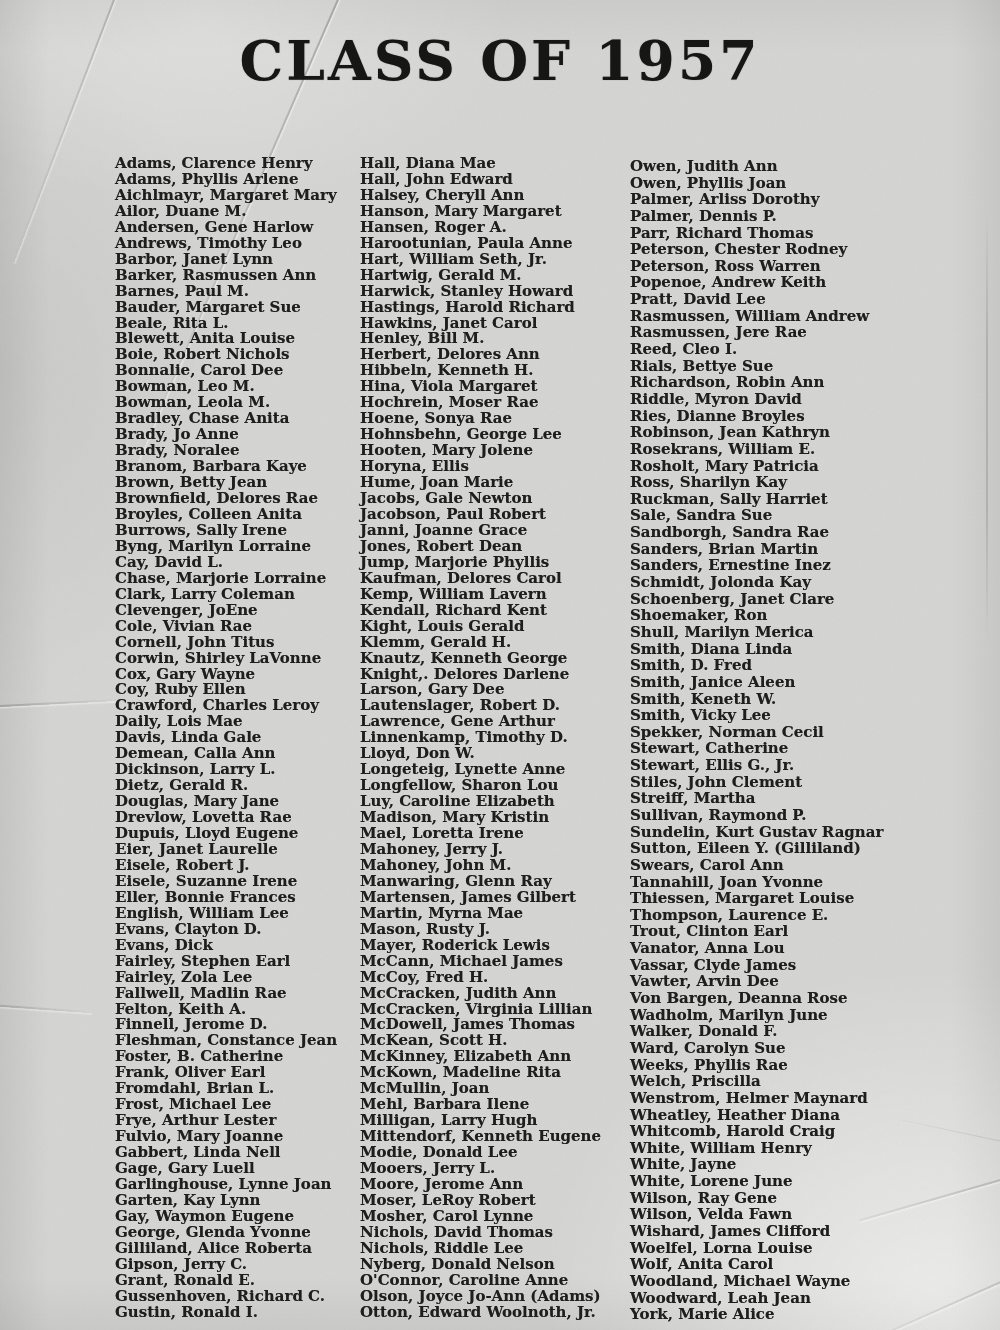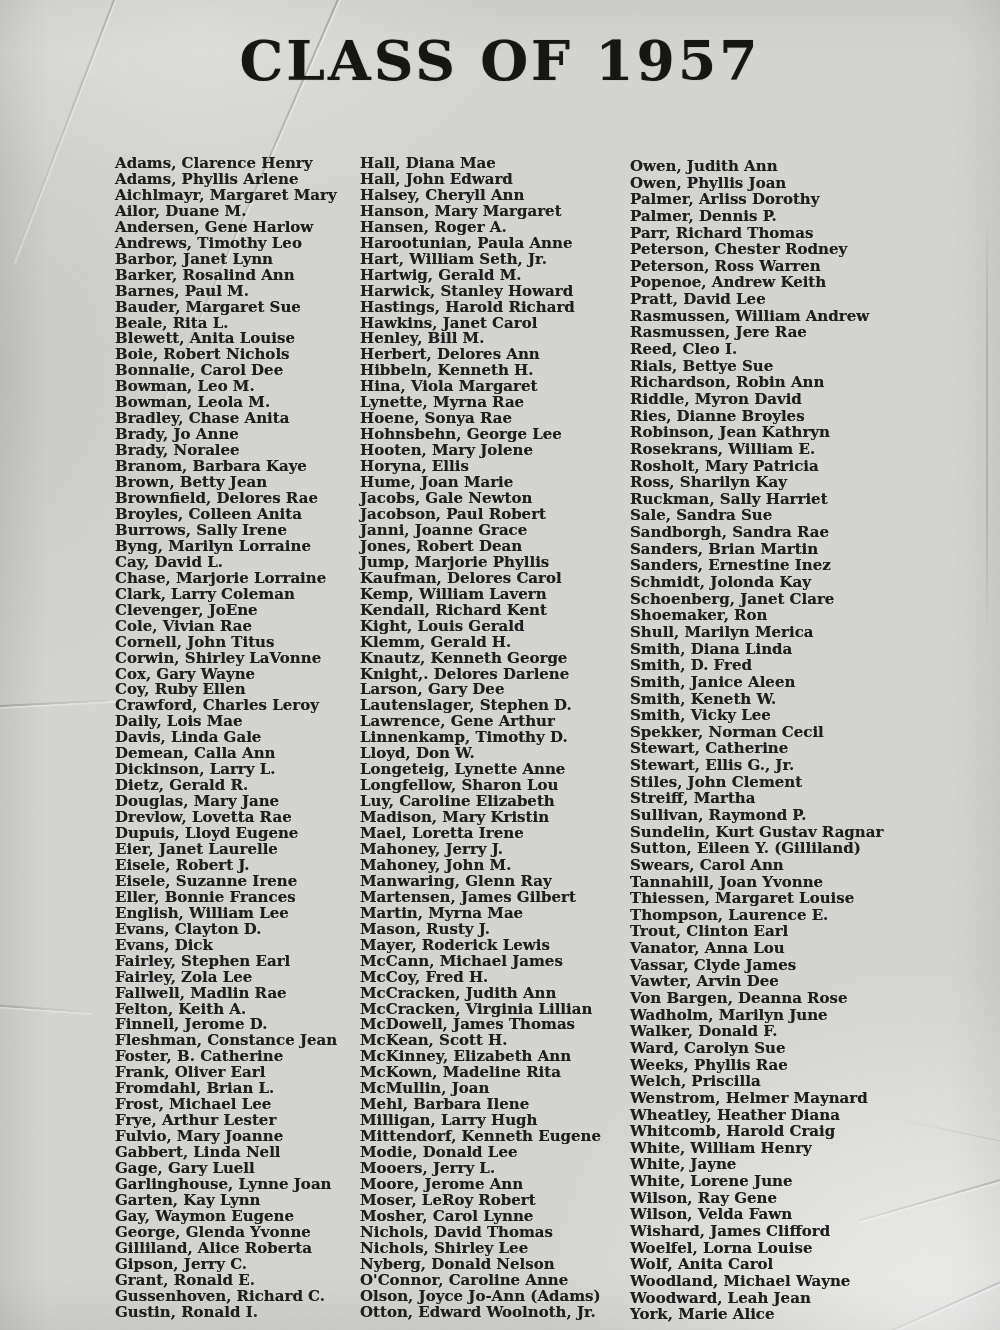--- a/index.html
+++ b/index.html
@@ -124,21 +124,21 @@
   <div class="title">CLASS OF 1957</div>
 
   <div class="col col-1">
       <div class="name-row">Adams, Clarence Henry</div>
       <div class="name-row">Adams, Phyllis Arlene</div>
       <div class="name-row">Aichlmayr, Margaret Mary</div>
       <div class="name-row">Ailor, Duane M.</div>
       <div class="name-row">Andersen, Gene Harlow</div>
       <div class="name-row">Andrews, Timothy Leo</div>
       <div class="name-row">Barbor, Janet Lynn</div>
-      <div class="name-row">Barker, Rosalind Ann</div>
+      <div class="name-row">Barker, Rasmussen Ann</div>
       <div class="name-row">Barnes, Paul M.</div>
       <div class="name-row">Bauder, Margaret Sue</div>
       <div class="name-row">Beale, Rita L.</div>
       <div class="name-row">Blewett, Anita Louise</div>
       <div class="name-row">Boie, Robert Nichols</div>
       <div class="name-row">Bonnalie, Carol Dee</div>
       <div class="name-row">Bowman, Leo M.</div>
       <div class="name-row">Bowman, Leola M.</div>
       <div class="name-row">Bradley, Chase Anita</div>
       <div class="name-row">Brady, Jo Anne</div>
@@ -207,40 +207,40 @@
       <div class="name-row">Harootunian, Paula Anne</div>
       <div class="name-row">Hart, William Seth, Jr.</div>
       <div class="name-row">Hartwig, Gerald M.</div>
       <div class="name-row">Harwick, Stanley Howard</div>
       <div class="name-row">Hastings, Harold Richard</div>
       <div class="name-row">Hawkins, Janet Carol</div>
       <div class="name-row">Henley, Bill M.</div>
       <div class="name-row">Herbert, Delores Ann</div>
       <div class="name-row">Hibbeln, Kenneth H.</div>
       <div class="name-row">Hina, Viola Margaret</div>
-      <div class="name-row">Lynette, Myrna Rae</div>
+      <div class="name-row">Hochrein, Moser Rae</div>
       <div class="name-row">Hoene, Sonya Rae</div>
       <div class="name-row">Hohnsbehn, George Lee</div>
       <div class="name-row">Hooten, Mary Jolene</div>
       <div class="name-row">Horyna, Ellis</div>
       <div class="name-row">Hume, Joan Marie</div>
       <div class="name-row">Jacobs, Gale Newton</div>
       <div class="name-row">Jacobson, Paul Robert</div>
       <div class="name-row">Janni, Joanne Grace</div>
       <div class="name-row">Jones, Robert Dean</div>
       <div class="name-row">Jump, Marjorie Phyllis</div>
       <div class="name-row">Kaufman, Delores Carol</div>
       <div class="name-row">Kemp, William Lavern</div>
       <div class="name-row">Kendall, Richard Kent</div>
       <div class="name-row">Kight, Louis Gerald</div>
       <div class="name-row">Klemm, Gerald H.</div>
       <div class="name-row">Knautz, Kenneth George</div>
       <div class="name-row">Knight,. Delores Darlene</div>
       <div class="name-row">Larson, Gary Dee</div>
-      <div class="name-row">Lautenslager, Stephen D.</div>
+      <div class="name-row">Lautenslager, Robert D.</div>
       <div class="name-row">Lawrence, Gene Arthur</div>
       <div class="name-row">Linnenkamp, Timothy D.</div>
       <div class="name-row">Lloyd, Don W.</div>
       <div class="name-row">Longeteig, Lynette Anne</div>
       <div class="name-row">Longfellow, Sharon Lou</div>
       <div class="name-row">Luy, Caroline Elizabeth</div>
       <div class="name-row">Madison, Mary Kristin</div>
       <div class="name-row">Mael, Loretta Irene</div>
       <div class="name-row">Mahoney, Jerry J.</div>
       <div class="name-row">Mahoney, John M.</div>
@@ -260,21 +260,21 @@
       <div class="name-row">McMullin, Joan</div>
       <div class="name-row">Mehl, Barbara Ilene</div>
       <div class="name-row">Milligan, Larry Hugh</div>
       <div class="name-row">Mittendorf, Kenneth Eugene</div>
       <div class="name-row">Modie, Donald Lee</div>
       <div class="name-row">Mooers, Jerry L.</div>
       <div class="name-row">Moore, Jerome Ann</div>
       <div class="name-row">Moser, LeRoy Robert</div>
       <div class="name-row">Mosher, Carol Lynne</div>
       <div class="name-row">Nichols, David Thomas</div>
-      <div class="name-row">Nichols, Shirley Lee</div>
+      <div class="name-row">Nichols, Riddle Lee</div>
       <div class="name-row">Nyberg, Donald Nelson</div>
       <div class="name-row">O'Connor, Caroline Anne</div>
       <div class="name-row">Olson, Joyce Jo-Ann (Adams)</div>
       <div class="name-row">Otton, Edward Woolnoth, Jr.</div>
     </div>
   <div class="col col-3">
       <div class="name-row">Owen, Judith Ann</div>
       <div class="name-row">Owen, Phyllis Joan</div>
       <div class="name-row">Palmer, Arliss Dorothy</div>
       <div class="name-row">Palmer, Dennis P.</div>

